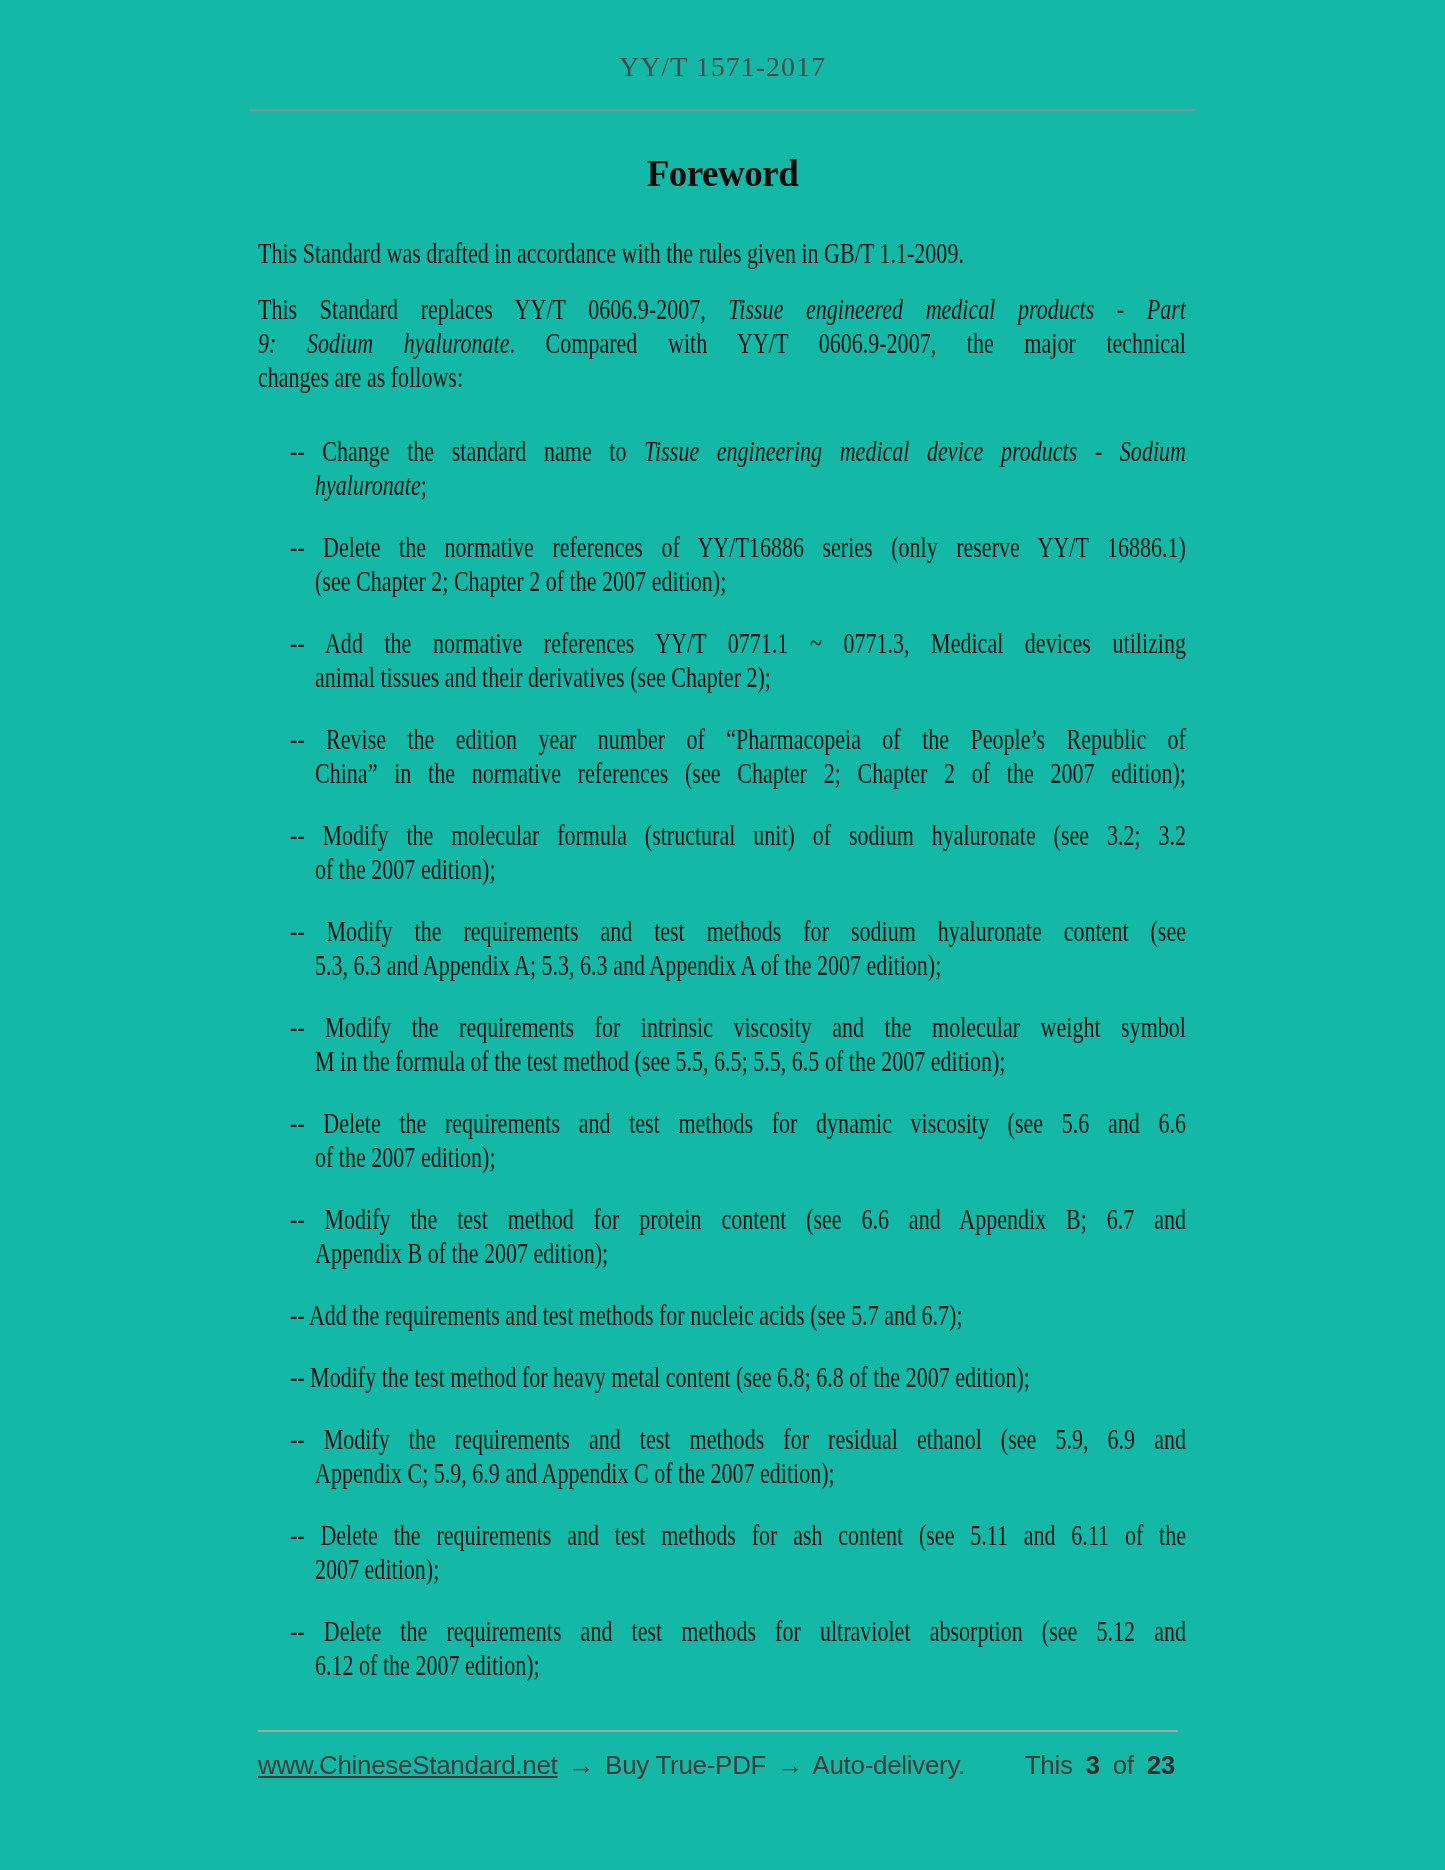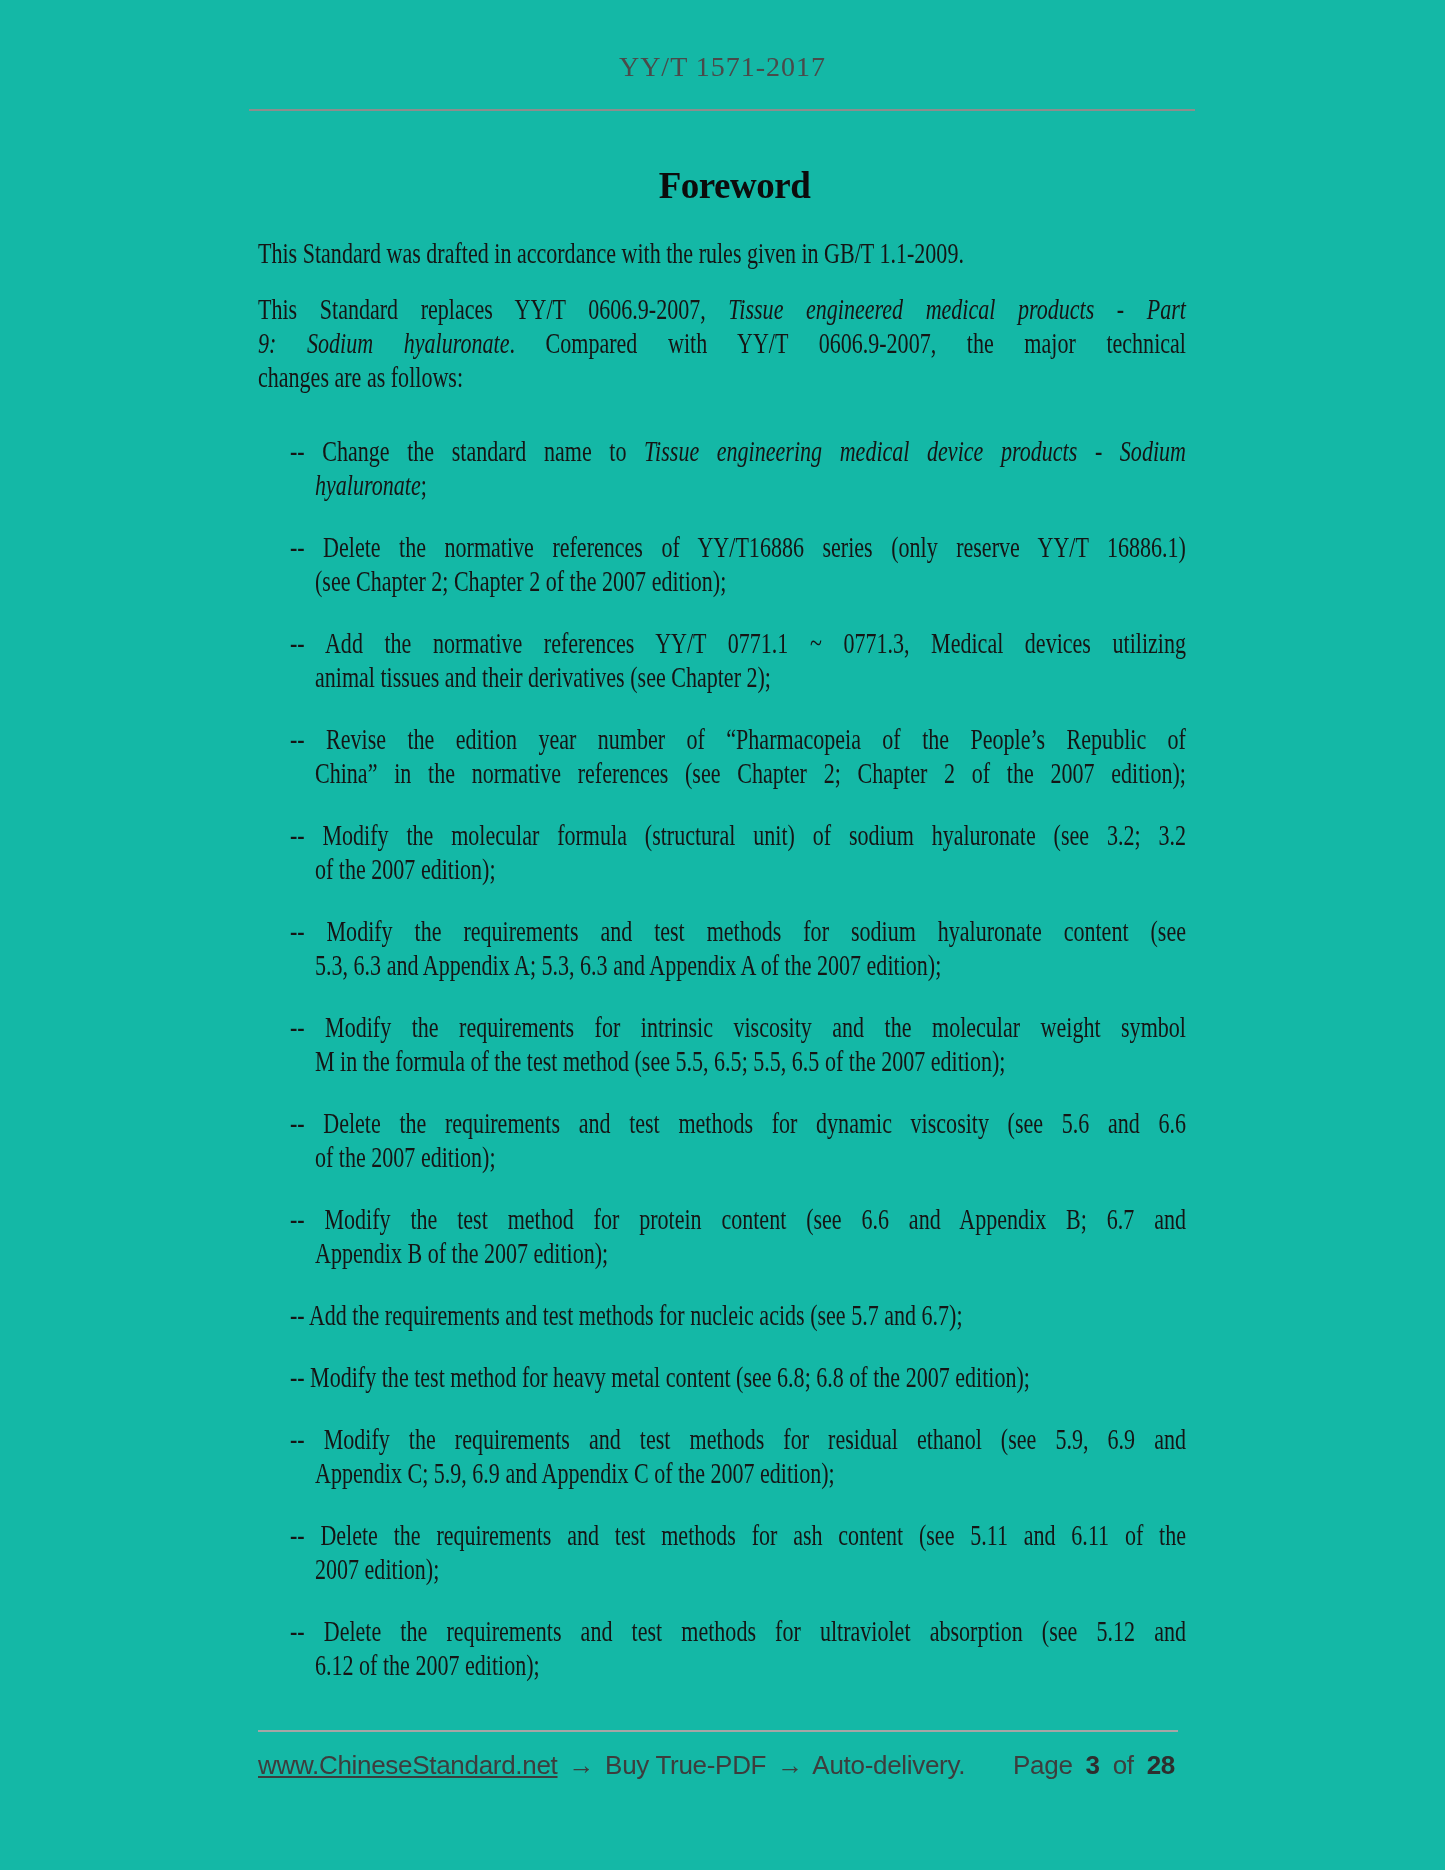--- a/index.html
+++ b/index.html
@@ -11,21 +11,21 @@
   .doc-header {
     position:absolute; top:50px; left:250px; width:945px;
     text-align:center; font-size:28px; line-height:34px;
     color:#4a4a4a; letter-spacing:1px;
   }
   .header-rule {
     position:absolute; top:109px; left:249px; width:946px;
     border-top:2px solid #8d8d8d;
   }
   .page-title {
-    position:absolute; top:150px; left:250px; width:945px; margin:12px;
+    position:absolute; top:150px; left:250px; width:945px; margin:0;
     text-align:center; font-size:37px; line-height:48px; font-weight:bold;
     letter-spacing:-0.5px; color:#0c0c0c;
     font-family:"Liberation Serif", serif;
   }
   .doc-body {
     position:absolute; left:258px; top:236px; width:1221px;
     transform:scaleX(0.76); transform-origin:0 0;
     font-size:29px; color:#151515;
   }
   .block { margin:0; }
@@ -134,20 +134,20 @@
 
   <div class="page-footer">
     <span class="footer-left">
       <a>www.ChineseStandard.net</a>
       <span class="arrow-icon">→</span>
       <span>Buy True-PDF</span>
       <span class="arrow-icon">→</span>
       <span>Auto-delivery.</span>
     </span>
     <span class="footer-right">
-      <span>Page</span>
+      <span>This</span>
       <b>3</b>
       <span>of</span>
-      <b>28</b>
+      <b>23</b>
     </span>
   </div>
 
 </div>
 
 </body></html>

